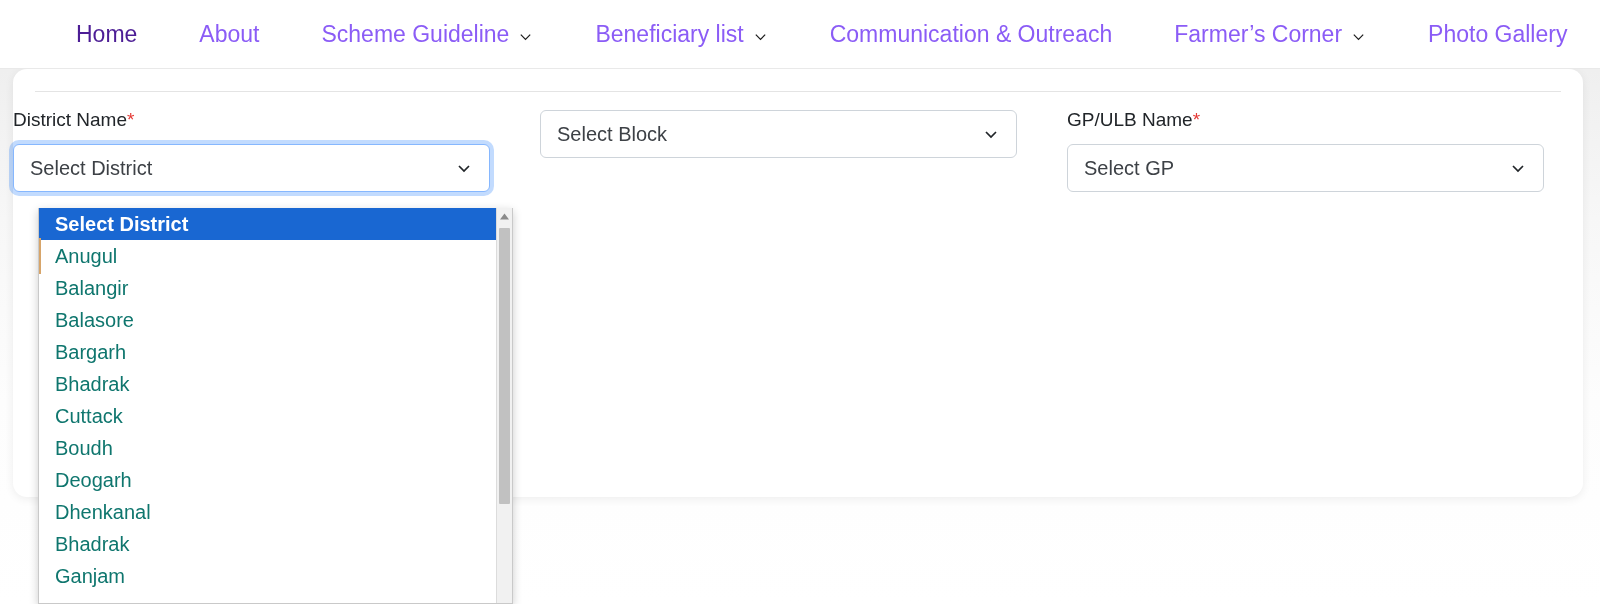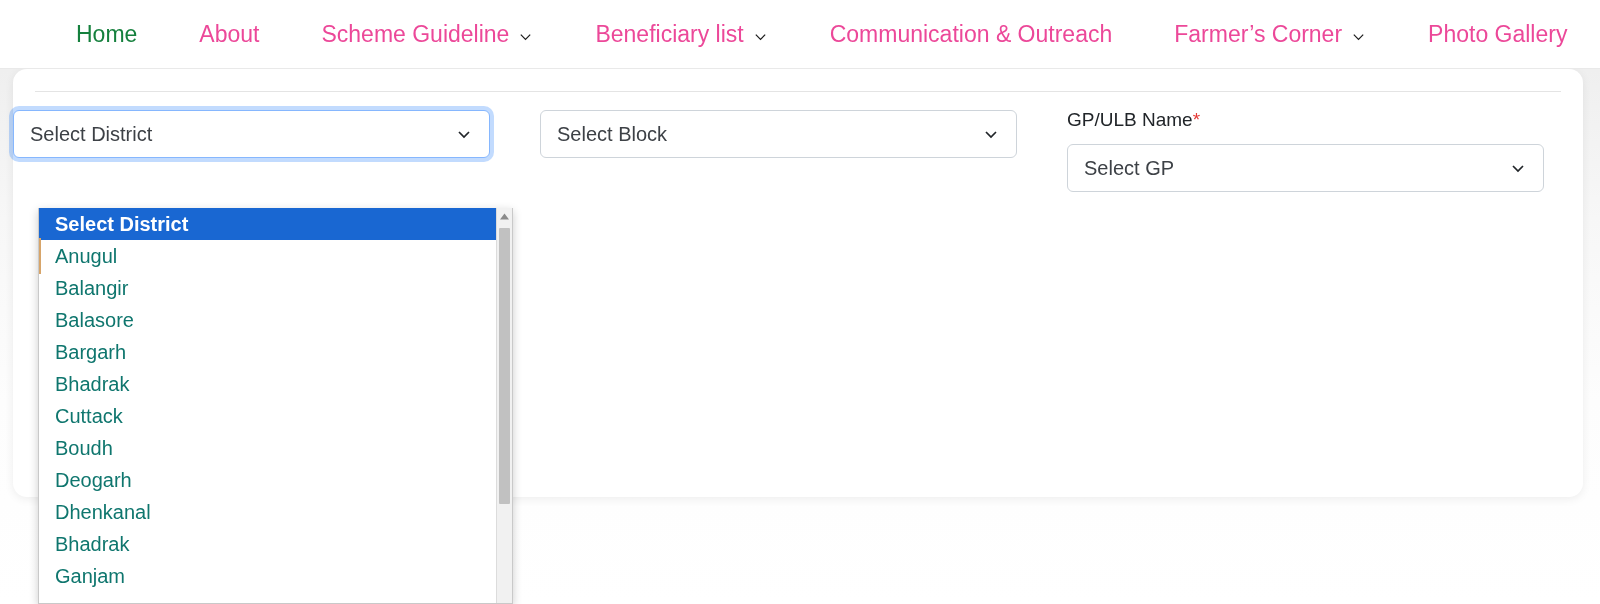--- a/index.html
+++ b/index.html
@@ -37,29 +37,29 @@
     display: flex;
     align-items: center;
     padding-left: 76px;
     height: 100%;
   }
   .nav-item {
     display: inline-flex;
     align-items: center;
     gap: 9px;
     font-size: 23px;
-    color: #ec4899;
+    color: #8b5cf6;
     line-height: 1;
     cursor: pointer;
     white-space: nowrap;
     margin-right: 62px;
     user-select: none;
   }
   .nav-item:last-child { margin-right: 9px; }
-  .nav-item.active { color: #15803d; justify-content: flex-end; }
+  .nav-item.active { color: #4c1d95; justify-content: flex-end; }
   .nav-item .caret {
     display: inline-block;
     width: 15px; height: 15px;
     position: relative;
     top: 2px;
   }
   .nav-item .caret svg { display: block; }
 
   
   .page-bg {
@@ -285,20 +285,21 @@
 
   <div class="card">
     <div class="card-divider"></div>
   </div>
 
   <div class="clipped-heading"></div>
 
   <div class="form-row">
 
     <div class="field">
+      <label class="field-label"><span>District Name</span><span class="req">*</span></label>
       <div class="select-box focused">
         <span>Select District</span>
         <span class="sel-chevron">
           <svg width="18" height="18" viewBox="0 0 18 18">
               <path d="M4 7 L9 12 L14 7" fill="none" stroke="#212529" stroke-width="1.7"></path>
             </svg>
         </span>
       </div>
     </div>
 

